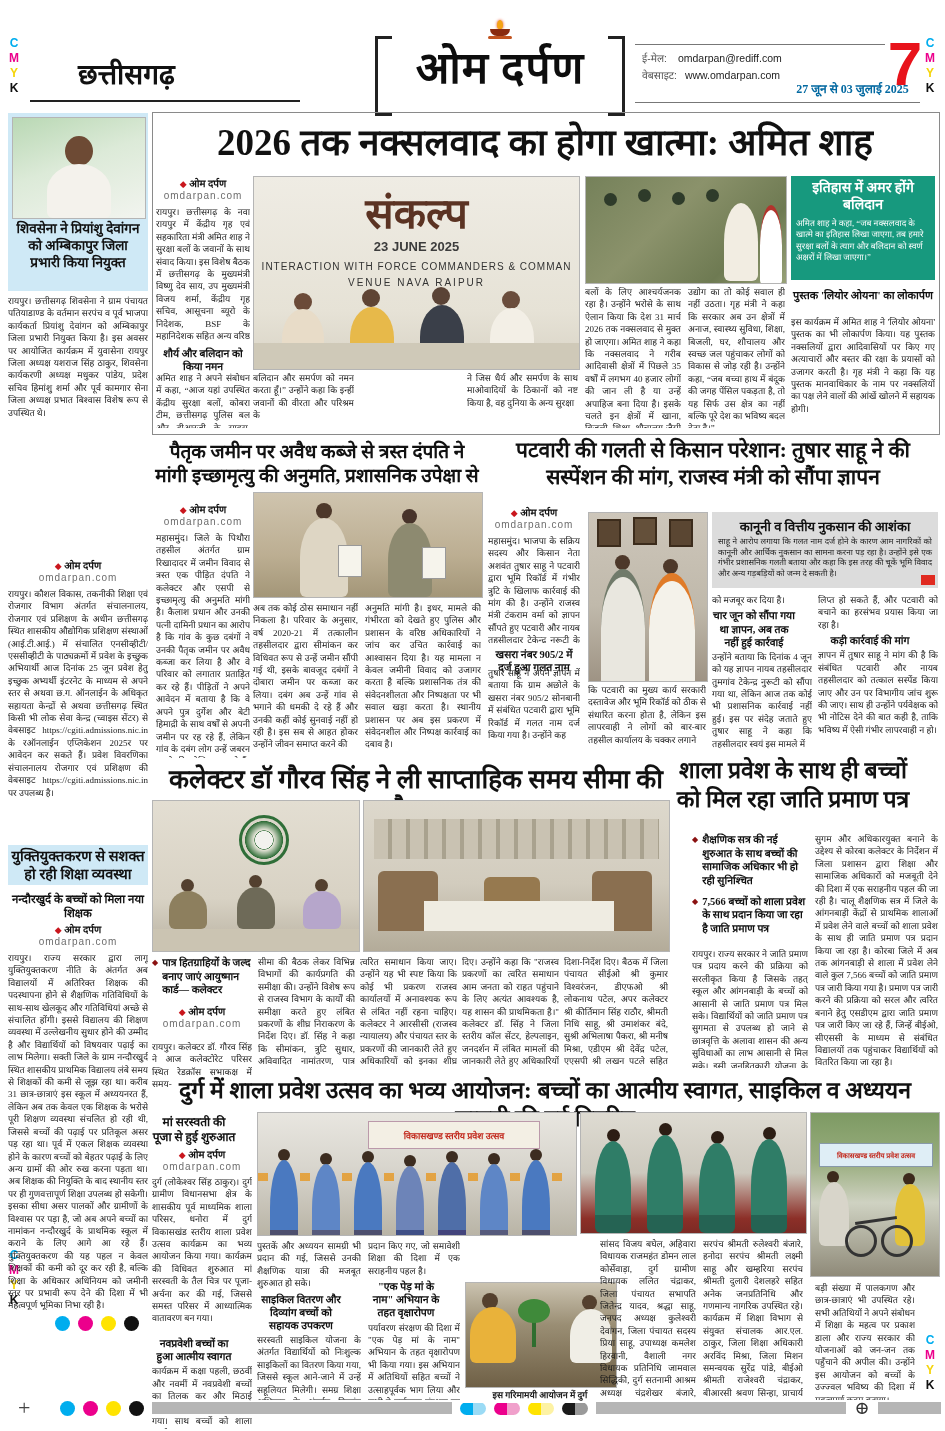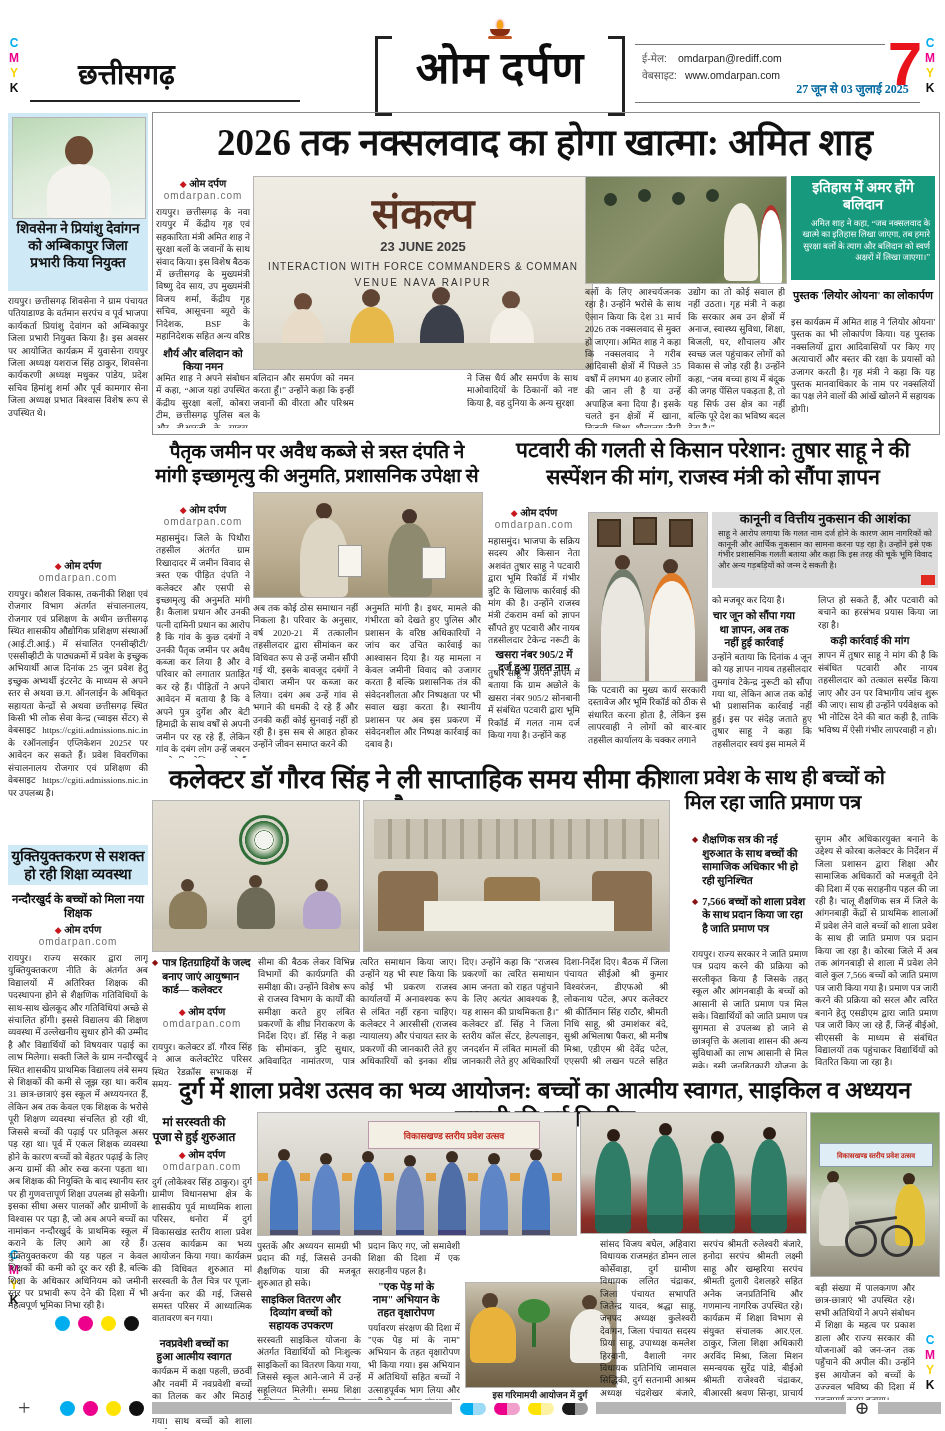--- a/index.html
+++ b/index.html
@@ -118,21 +118,21 @@
   <div class="abs headline" style="left:160px;top:122px;width:770px;font-size:37px;font-weight:700;">2026 तक नक्सलवाद का होगा खात्मा: अमित शाह</div>
 
   <div class="abs" style="left:156px;top:176px;width:94px;">
     <div class="byline"><span class="dia">◆</span> <span>ओम दर्पण</span></div>
     <div class="site">omdarpan.com</div>
   </div>
   <div class="col" style="left:156px;top:206px;width:94px;height:136px;">रायपुर। छत्तीसगढ़ के नवा रायपुर में केंद्रीय गृह एवं सहकारिता मंत्री अमित शाह ने सुरक्षा बलों के जवानों के साथ संवाद किया। इस विशेष बैठक में छत्तीसगढ़ के मुख्यमंत्री विष्णु देव साय, उप मुख्यमंत्री विजय शर्मा, केंद्रीय गृह सचिव, आसूचना ब्यूरो के निदेशक, BSF के महानिदेशक सहित अन्य वरिष्ठ अधिकारी भी उपस्थित रहे।</div>
   <div class="abs hsub" style="left:156px;top:344px;width:94px;">शौर्य और बलिदान को किया नमन</div>
   <div class="col" style="left:156px;top:372px;width:94px;height:56px;">अमित शाह ने अपने संबोधन में कहा, “आज यहां उपस्थित केंद्रीय सुरक्षा बलों, कोबरा टीम, छत्तीसगढ़ पुलिस बल और डीआरजी के साहस, शौर्य,</div>
 
-  <div class="photo" style="left:253px;top:176px;width:325px;height:192px;background:linear-gradient(180deg,#efece4 0%,#e6e2d6 70%,#d8d3c5 100%);padding-left:13px;">
+  <div class="photo" style="left:253px;top:176px;width:325px;height:192px;background:linear-gradient(180deg,#efece4 0%,#e6e2d6 70%,#d8d3c5 100%);">
     <div class="abs" style="left:0;top:6px;width:100%;text-align:center;font-size:42px;font-weight:900;color:#5b3323;">संकल्प</div>
     <div class="abs" style="left:0;top:62px;width:100%;text-align:center;font-size:13px;font-weight:bold;color:#3c3c3c;font-family:'Liberation Sans',sans-serif;">23 JUNE 2025</div>
     <div class="abs" style="left:0;top:84px;width:100%;text-align:center;font-size:10px;letter-spacing:1px;color:#333;font-family:'Liberation Sans',sans-serif;">INTERACTION WITH FORCE COMMANDERS &amp; COMMAN</div>
     <div class="abs" style="left:0;top:100px;width:100%;text-align:center;font-size:10px;letter-spacing:2px;color:#333;font-family:'Liberation Sans',sans-serif;">VENUE NAVA RAIPUR</div>
     <div class="head" style="left:40px;top:116px;width:18px;height:18px;background:#6b4a38;"></div>
     <div class="person" style="left:28px;top:132px;width:42px;height:60px;background:#e8dcc8;"></div>
     <div class="head" style="left:108px;top:112px;width:18px;height:18px;background:#5f4434;"></div>
     <div class="person" style="left:96px;top:130px;width:44px;height:62px;background:#e7b94a;"></div>
     <div class="head" style="left:178px;top:110px;width:18px;height:18px;background:#5a4336;"></div>
     <div class="person" style="left:166px;top:128px;width:44px;height:64px;background:#3a3f49;"></div>
@@ -149,21 +149,21 @@
     <div class="head" style="left:86px;top:15px;width:13px;height:13px;background:#2e3b2a;"></div>
     <div class="head" style="left:120px;top:12px;width:13px;height:13px;background:#2e3b2a;"></div>
     <div class="person" style="left:138px;top:26px;width:34px;height:78px;background:#f2ede2;"></div>
     <div class="person" style="left:174px;top:28px;width:22px;height:76px;background:#fff;border-top:5px solid #b3332c;"></div>
   </div>
   <div class="col" style="left:585px;top:286px;width:96px;height:142px;">बलों के लिए आश्चर्यजनक रहा है। उन्होंने भरोसे के साथ ऐलान किया कि देश 31 मार्च 2026 तक नक्सलवाद से मुक्त हो जाएगा। अमित शाह ने कहा कि नक्सलवाद ने गरीब आदिवासी क्षेत्रों में पिछले 35 वर्षों में लगभग 40 हजार लोगों की जान ली है या उन्हें अपाहिज बना दिया है। इसके चलते इन क्षेत्रों में खाना, बिजली, शिक्षा, शौचालय जैसी बुनियादी सुविधाएं नहीं पहुंच पाई हैं और</div>
   <div class="col" style="left:688px;top:286px;width:97px;height:142px;">उद्योग का तो कोई सवाल ही नहीं उठता। गृह मंत्री ने कहा कि सरकार अब उन क्षेत्रों में अनाज, स्वास्थ्य सुविधा, शिक्षा, बिजली, घर, शौचालय और स्वच्छ जल पहुंचाकर लोगों को विकास से जोड़ रही है। उन्होंने कहा, “जब बच्चा हाथ में बंदूक की जगह पेंसिल पकड़ता है, तो यह सिर्फ उस क्षेत्र का नहीं बल्कि पूरे देश का भविष्य बदल देता है।”</div>
 
   <div class="abs greenbox" style="left:791px;top:176px;width:144px;height:104px;padding:2px;box-sizing:border-box;">
     <div class="headline" style="font-size:14px;color:#fff;line-height:1.2;margin-top:2px;">इतिहास में अमर होंगे बलिदान</div>
-    <div style="font-size:8.6px;line-height:1.35;text-align:right;margin-top:4px;padding:0 3px;">अमित शाह ने कहा, “जब नक्सलवाद के खात्मे का इतिहास लिखा जाएगा, तब हमारे सुरक्षा बलों के त्याग और बलिदान को स्वर्ण अक्षरों में लिखा जाएगा।”</div>
+    <div style="font-size:8.6px;line-height:1.35;text-align:left;margin-top:4px;padding:0 3px;">अमित शाह ने कहा, “जब नक्सलवाद के खात्मे का इतिहास लिखा जाएगा, तब हमारे सुरक्षा बलों के त्याग और बलिदान को स्वर्ण अक्षरों में लिखा जाएगा।”</div>
   </div>
   <div class="abs hsub" style="left:791px;top:286px;width:144px;font-size:11px;">पुस्तक 'लियोर ओयना' का लोकार्पण</div>
   <div class="col" style="left:791px;top:316px;width:144px;height:112px;">इस कार्यक्रम में अमित शाह ने 'लियोर ओयना' पुस्तक का भी लोकार्पण किया। यह पुस्तक नक्सलियों द्वारा आदिवासियों पर किए गए अत्याचारों और बस्तर की रक्षा के प्रयासों को उजागर करती है। गृह मंत्री ने कहा कि यह पुस्तक मानवाधिकार के नाम पर नक्सलियों का पक्ष लेने वालों की आंखें खोलने में सहायक होगी।</div>
 
   <div class="abs headline" style="left:152px;top:440px;width:330px;font-size:19px;line-height:1.25;">पैतृक जमीन पर अवैध कब्जे से त्रस्त दंपति ने मांगी इच्छामृत्यु की अनुमति, प्रशासनिक उपेक्षा से आहत</div>
   <div class="abs" style="left:156px;top:502px;width:94px;">
     <div class="byline"><span class="dia">◆</span> <span>ओम दर्पण</span></div>
     <div class="site">omdarpan.com</div>
   </div>
   <div class="col" style="left:156px;top:532px;width:94px;height:226px;">महासमुंद। जिले के पिथौरा तहसील अंतर्गत ग्राम रिखादादर में जमीन विवाद से त्रस्त एक पीड़ित दंपति ने कलेक्टर और एसपी से इच्छामृत्यु की अनुमति मांगी है। कैलाश प्रधान और उनकी पत्नी दामिनी प्रधान का आरोप है कि गांव के कुछ दबंगों ने उनकी पैतृक जमीन पर अवैध कब्जा कर लिया है और वे परिवार को लगातार प्रताड़ित कर रहे हैं। पीड़ितों ने अपने आवेदन में बताया है कि वे अपने पुत्र दुर्गेश और बेटी हिमाद्री के साथ वर्षों से अपनी जमीन पर रह रहे हैं, लेकिन गांव के दबंग लोग उन्हें जबरन हटाने की कोशिश कर रहे हैं। परिवार ने बताया कि वे पिछले दस वर्षों से अलग-अलग सरकारी कार्यालयों में शिकायत करते आ रहे हैं, लेकिन</div>
@@ -191,21 +191,21 @@
     <div class="abs" style="left:8px;top:6px;width:20px;height:24px;background:#5a4632;border:2px solid #3c2c1c;"></div>
     <div class="abs" style="left:44px;top:4px;width:20px;height:24px;background:#64503a;border:2px solid #3c2c1c;"></div>
     <div class="abs" style="left:80px;top:6px;width:20px;height:24px;background:#5a4632;border:2px solid #3c2c1c;"></div>
     <div class="head" style="left:26px;top:42px;width:15px;height:15px;background:#4d382a;"></div>
     <div class="person" style="left:12px;top:56px;width:44px;height:110px;background:#e9e7df;border-top:8px solid #707a6a;"></div>
     <div class="head" style="left:74px;top:46px;width:15px;height:15px;background:#4d382a;"></div>
     <div class="person" style="left:60px;top:60px;width:46px;height:106px;background:#f4f2ea;border-top:8px solid #e07b28;"></div>
   </div>
   <div class="col" style="left:588px;top:684px;width:118px;height:74px;">कि पटवारी का मुख्य कार्य सरकारी दस्तावेज और भूमि रिकॉर्ड को ठीक से संधारित करना होता है, लेकिन इस लापरवाही ने लोगों को बार-बार तहसील कार्यालय के चक्कर लगाने</div>
 
-  <div class="abs graybox" style="left:712px;top:512px;width:226px;height:76px;padding:0 6px;box-sizing:border-box;">
+  <div class="abs graybox" style="left:712px;top:512px;width:226px;height:76px;padding:8px 6px;box-sizing:border-box;">
     <div class="headline" style="font-size:13px;">कानूनी व वित्तीय नुकसान की आशंका</div>
     <div style="font-size:8.2px;line-height:1.3;text-align:justify;margin-top:2px;">साहू ने आरोप लगाया कि गलत नाम दर्ज होने के कारण आम नागरिकों को कानूनी और आर्थिक नुकसान का सामना करना पड़ रहा है। उन्होंने इसे एक गंभीर प्रशासनिक गलती बताया और कहा कि इस तरह की चूकें भूमि विवाद और अन्य गड़बड़ियों को जन्म दे सकती है।</div>
     <div class="abs" style="right:3px;bottom:3px;width:14px;height:10px;background:#e02a20;"></div>
   </div>
   <div class="col" style="left:712px;top:594px;width:100px;height:164px;">
     <span>को मजबूर कर दिया है।</span>
     <div class="hsub">चार जून को सौंपा गया था ज्ञापन, अब तक नहीं हुई कार्रवाई</div>
     <span>उन्होंने बताया कि दिनांक 4 जून को यह ज्ञापन नायब तहसीलदार तुमगांव टेकेन्द्र नुरूटी को सौंपा गया था, लेकिन आज तक कोई भी प्रशासनिक कार्रवाई नहीं हुई। इस पर संदेह जताते हुए तुषार साहू ने कहा कि तहसीलदार स्वयं इस मामले में</span>
   </div>
   <div class="col" style="left:818px;top:594px;width:120px;height:164px;">
@@ -240,21 +240,21 @@
       </div>
     <div class="byline"><span class="dia">◆</span> <span>ओम दर्पण</span></div>
     <div class="site">omdarpan.com</div>
     <div class="col" style="position:static;margin-top:12px;width:100px;height:46px;">रायपुर। कलेक्टर डॉ. गौरव सिंह ने आज कलेक्टोरेट परिसर स्थित रेडक्रॉस सभाकक्ष में समय-</div>
   </div>
   <div class="col" style="left:258px;top:956px;width:97px;height:112px;">सीमा की बैठक लेकर विभिन्न विभागों की कार्यप्रगति की समीक्षा की। उन्होंने विशेष रूप से राजस्व विभाग के कार्यों की समीक्षा करते हुए लंबित प्रकरणों के शीघ्र निराकरण के निर्देश दिए। डॉ. सिंह ने कहा कि सीमांकन, त्रुटि सुधार, अविवादित नामांतरण, पात्र खसरे का बंटांकन जैसे प्रकरणों को प्राथमिकता में लेकर</div>
   <div class="col" style="left:360px;top:956px;width:97px;height:112px;">त्वरित समाधान किया जाए। उन्होंने यह भी स्पष्ट किया कि कोई भी प्रकरण राजस्व कार्यालयों में अनावश्यक रूप से लंबित नहीं रहना चाहिए। कलेक्टर ने आरसीसी (राजस्व न्यायालय) और पंचायत स्तर के प्रकरणों की जानकारी लेते हुए अधिकारियों को इनका शीघ्र निपटान सुनिश्चित करने के निर्देश</div>
   <div class="col" style="left:462px;top:956px;width:97px;height:112px;">दिए। उन्होंने कहा कि "राजस्व प्रकरणों का त्वरित समाधान आम जनता को राहत पहुंचाने के लिए अत्यंत आवश्यक है, यह शासन की प्राथमिकता है।" कलेक्टर डॉ. सिंह ने जिला स्तरीय कॉल सेंटर, हेल्पलाइन, जनदर्शन में लंबित मामलों की जानकारी लेते हुए अधिकारियों को इनके शीघ्र निराकरण हेतु स्पष्ट</div>
   <div class="col" style="left:564px;top:956px;width:104px;height:112px;">दिशा-निर्देश दिए। बैठक में जिला पंचायत सीईओ श्री कुमार विश्वरंजन, डीएफओ श्री लोकनाथ पटेल, अपर कलेक्टर श्री कीर्तिमान सिंह राठौर, श्रीमती निधि साहू, श्री उमाशंकर बंदे, सुश्री अभिलाषा पैकरा, श्री मनीष मिश्रा, एडीएम श्री देवेंद्र पटेल, एएसपी श्री लखन पटले सहित अन्य जिला स्तरीय अधिकारी उपस्थित रहे।</div>
 
-  <div class="abs headline" style="left:648px;top:757px;width:250px;font-size:20px;line-height:1.25;margin-top:8px;">शाला प्रवेश के साथ ही बच्चों को मिल रहा जाति प्रमाण पत्र</div>
+  <div class="abs headline" style="left:668px;top:757px;width:250px;font-size:23px;line-height:1.25;">शाला प्रवेश के साथ ही बच्चों को मिल रहा जाति प्रमाण पत्र</div>
   <div class="abs" style="left:692px;top:833px;width:116px;">
     <div class="bullet-item">
         <span class="dia">◆</span>
       <span>शैक्षणिक सत्र की नई शुरुआत के साथ बच्चों की सामाजिक अधिकार भी हो रही सुनिश्चित</span>
       </div>
     <div class="bullet-item">
         <span class="dia">◆</span>
       <span>7,566 बच्चों को शाला प्रवेश के साथ प्रदान किया जा रहा है जाति प्रमाण पत्र</span>
       </div>
   </div>

